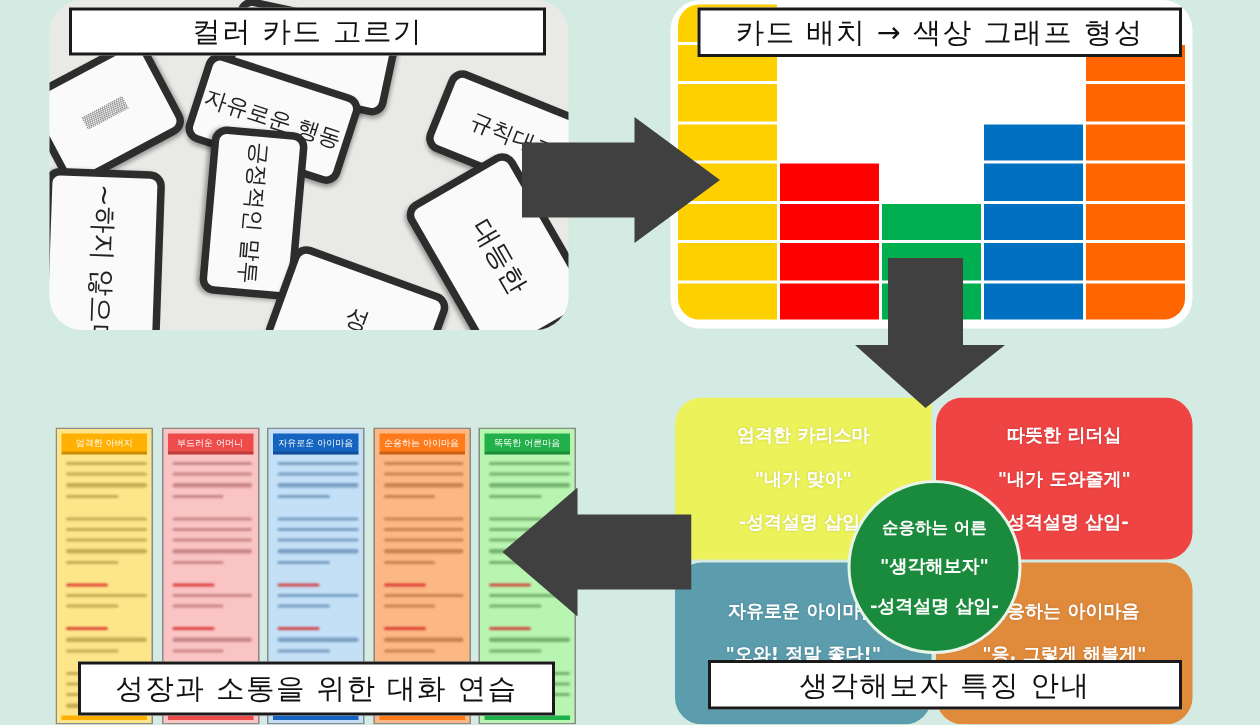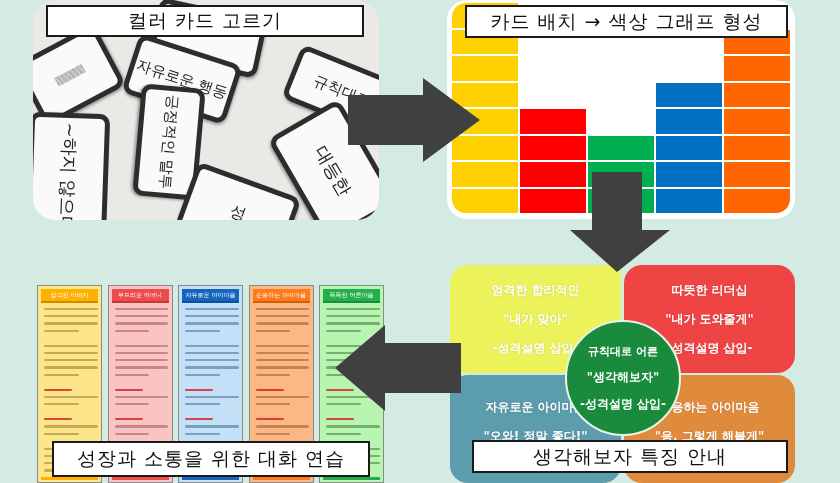--- a/index.html
+++ b/index.html
@@ -119,39 +119,39 @@
         <div class="cell" style="background: rgb(255, 102, 0);"></div>
         <div class="cell" style="background: rgb(255, 102, 0);"></div>
         <div class="cell" style="background: rgb(255, 102, 0);"></div>
       </div>
     </div>
 </div>
 <div class="title-box" style="left:465px;top:5px;width:323px;height:33px;">카드 배치 → 색상 그래프 형성</div>
 
 <div id="p3" class="panel">
   <div class="quad" style="left:0;top:0;background:#ecf25a;border-radius:18px 0 0 0;">
-    <span>엄격한 합리적인</span>
+    <span>엄격한 카리스마</span>
     <span>"내가 맞아"</span>
     <span>-성격설명 삽입-</span>
   </div>
   <div class="quad" style="left:174px;top:0;background:#ef4444;">
     <span>따뜻한 리더십</span>
     <span>"내가 도와줄게"</span>
     <span>-성격설명 삽입-</span>
   </div>
   <div class="quad" style="left:0;top:110px;background:#5b9cad;justify-content:flex-start;padding-top:24px;box-sizing:border-box;">
     <span>자유로운 아이마음</span>
     <span>"오와! 정말 좋다!"</span>
   </div>
   <div class="quad" style="left:174px;top:110px;background:#e08a3c;justify-content:flex-start;padding-top:24px;box-sizing:border-box;">
     <span>순응하는 아이마음</span>
     <span>"응, 그렇게 해볼게"</span>
   </div>
   <div class="center-circle">
-    <span>규칙대로 어른</span>
+    <span>순응하는 어른</span>
     <span class="big">"생각해보자"</span>
     <span class="big">-성격설명 삽입-</span>
   </div>
 </div>
 <div class="title-box" style="left:472px;top:440px;width:316px;height:33px;">생각해보자 특징 안내</div>
 
 <div id="p4" class="panel">
   <div id="practice-cols">
       <div class="pcol" style="left: 0px; background: rgb(253, 230, 138);">
         <div class="phead" style="background: rgb(255, 176, 0);">엄격한 아버지</div>

